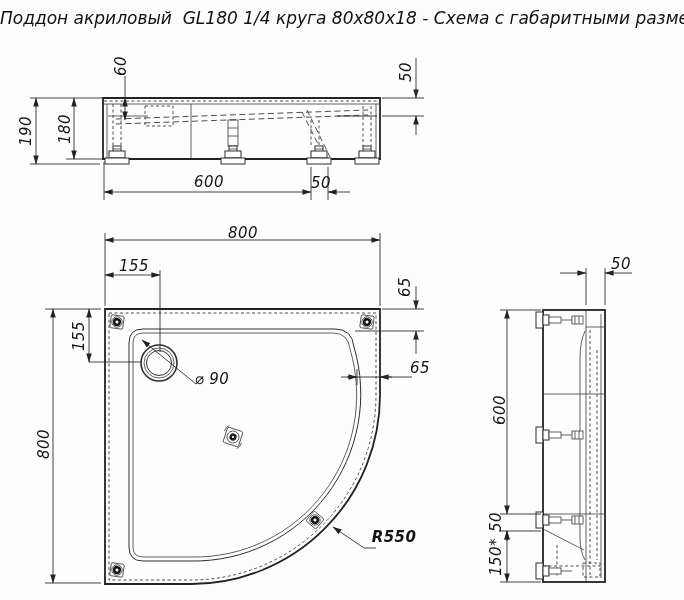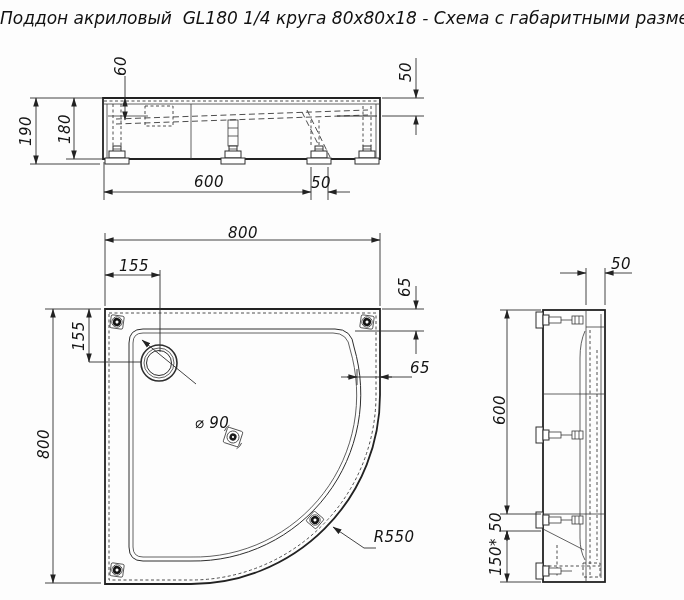--- a/index.html
+++ b/index.html
@@ -251,21 +251,21 @@
   <div class="lbl rot" style="left:65px;top:129px;">180</div>
   <div class="lbl" style="left:209px;top:182px;">600</div>
   <div class="lbl" style="left:321px;top:183px;">50</div>
 
   <div class="lbl" style="left:243px;top:233px;">800</div>
   <div class="lbl" style="left:134px;top:266px;">155</div>
   <div class="lbl rot" style="left:79px;top:336px;">155</div>
   <div class="lbl rot" style="left:44px;top:444px;">800</div>
   <div class="lbl rot" style="left:405px;top:287px;">65</div>
   <div class="lbl" style="left:420px;top:368px;">65</div>
-  <div class="lbl" style="left:212px;top:379px;margin-top:44px;">⌀ 90</div>
-  <div class="lbl" style="left:394px;top:537px;">R550</div>
+  <div class="lbl" style="left:212px;top:379px;">⌀ 90</div>
+  <div class="lbl" style="left:394px;top:537px;font-weight:bold;">R550</div>
 
   <div class="lbl" style="left:621px;top:264px;">50</div>
   <div class="lbl rot" style="left:500px;top:410px;">600</div>
   <div class="lbl rot" style="left:496px;top:522px;">50</div>
   <div class="lbl rot" style="left:496px;top:557px;">150*</div>
 
 </div>
 
 </body></html>

